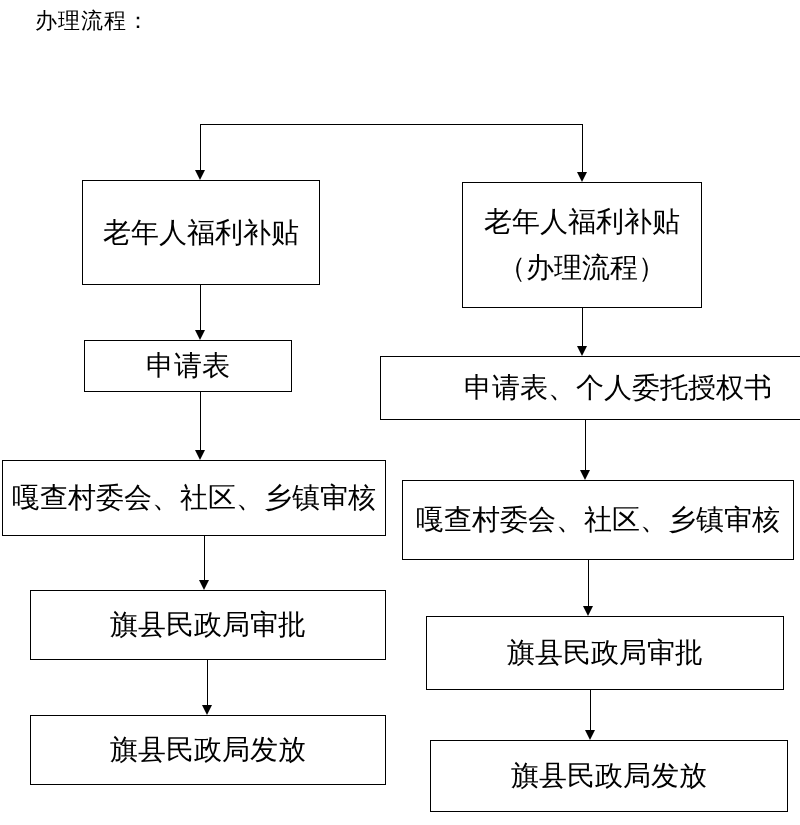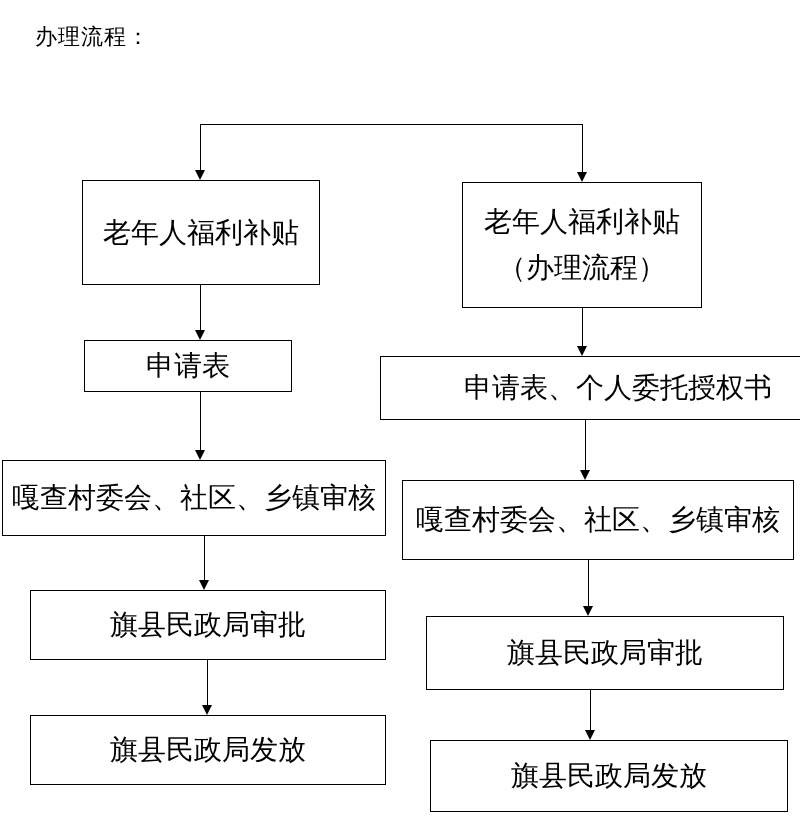--- a/index.html
+++ b/index.html
@@ -12,21 +12,21 @@
     width: 800px;
     height: 825px;
     background: #ffffff;
     font-family: "Liberation Serif", "DejaVu Serif", serif;
     color: #000000;
     overflow: hidden;
   }
   .title {
     position: absolute;
     left: 35px;
-    top: 22px;
+    top: 6px;
     font-size: 22px;
     letter-spacing: 1px;
     white-space: nowrap;
   }
   .box {
     position: absolute;
     border: 1px solid #000000;
     background: #ffffff;
     display: flex;
     flex-direction: column;

